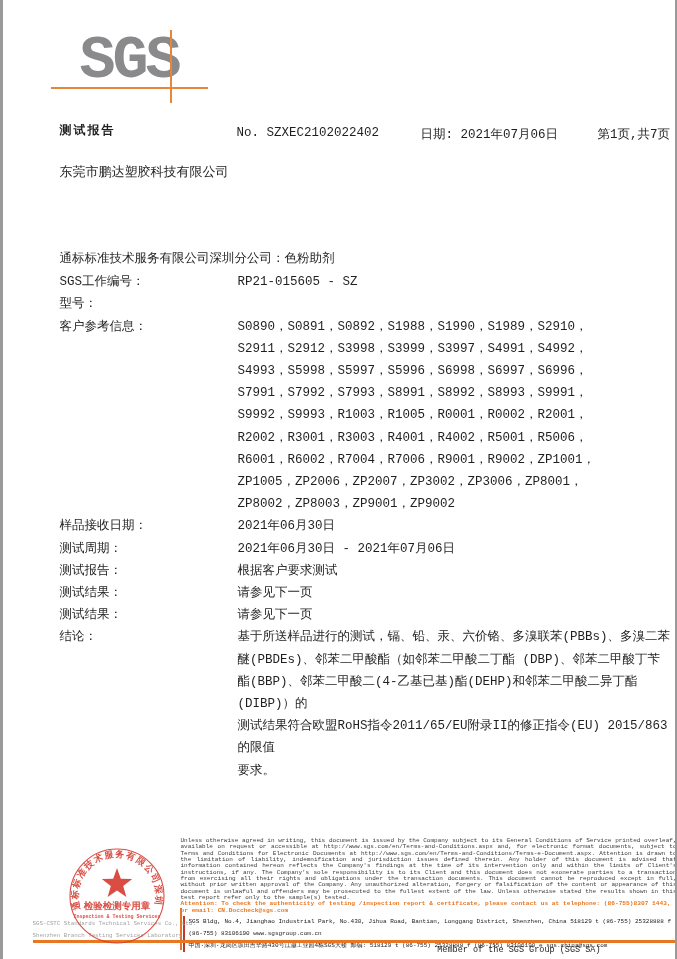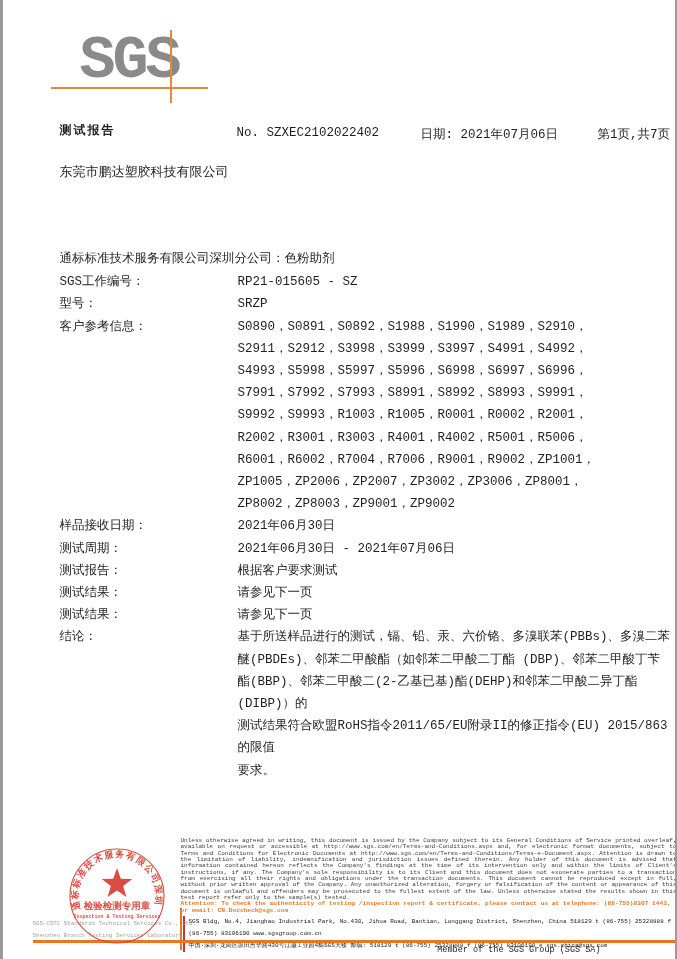--- a/index.html
+++ b/index.html
@@ -69,21 +69,20 @@
 
   <div class="main">
     <div class="intro">通标标准技术服务有限公司深圳分公司：色粉助剂</div>
 
     <div class="row">
       <div class="lbl">SGS工作编号：</div>
       <div class="val">RP21-015605 - SZ</div>
     </div>
     <div class="row">
       <div class="lbl">型号：</div>
-      <div class="val">SRZP</div>
     </div>
     <div class="row">
       <div class="lbl">客户参考信息：</div>
       <div class="val">S0890，S0891，S0892，S1988，S1990，S1989，S2910，
 S2911，S2912，S3998，S3999，S3997，S4991，S4992，
 S4993，S5998，S5997，S5996，S6998，S6997，S6996，
 S7991，S7992，S7993，S8991，S8992，S8993，S9991，
 S9992，S9993，R1003，R1005，R0001，R0002，R2001，
 R2002，R3001，R3003，R4001，R4002，R5001，R5006，
 R6001，R6002，R7004，R7006，R9001，R9002，ZP1001，
@@ -107,21 +106,21 @@
       <div class="val">请参见下一页</div>
     </div>
     <div class="row">
       <div class="lbl">测试结果：</div>
       <div class="val">请参见下一页</div>
     </div>
     <div class="row">
       <div class="lbl">结论：</div>
       <div class="val">基于所送样品进行的测试，镉、铅、汞、六价铬、多溴联苯(PBBs)、多溴二苯
 醚(PBDEs)、邻苯二甲酸酯（如邻苯二甲酸二丁酯 (DBP)、邻苯二甲酸丁苄
-酯(BBP)、邻苯二甲酸二(2-乙基已基)酯(DEHP)和邻苯二甲酸二异丁酯(DIBP)）的
+酯(BBP)、邻苯二甲酸二(4-乙基已基)酯(DEHP)和邻苯二甲酸二异丁酯(DIBP)）的
 测试结果符合欧盟RoHS指令2011/65/EU附录II的修正指令(EU) 2015/863 的限值
 要求。</div>
     </div>
   </div>
 
   <div class="company-gray">
     <div>SGS-CSTC Standards Technical Services Co., Ltd.</div>
     <div>Shenzhen Branch Testing Services Laboratory</div>
   </div>
 

